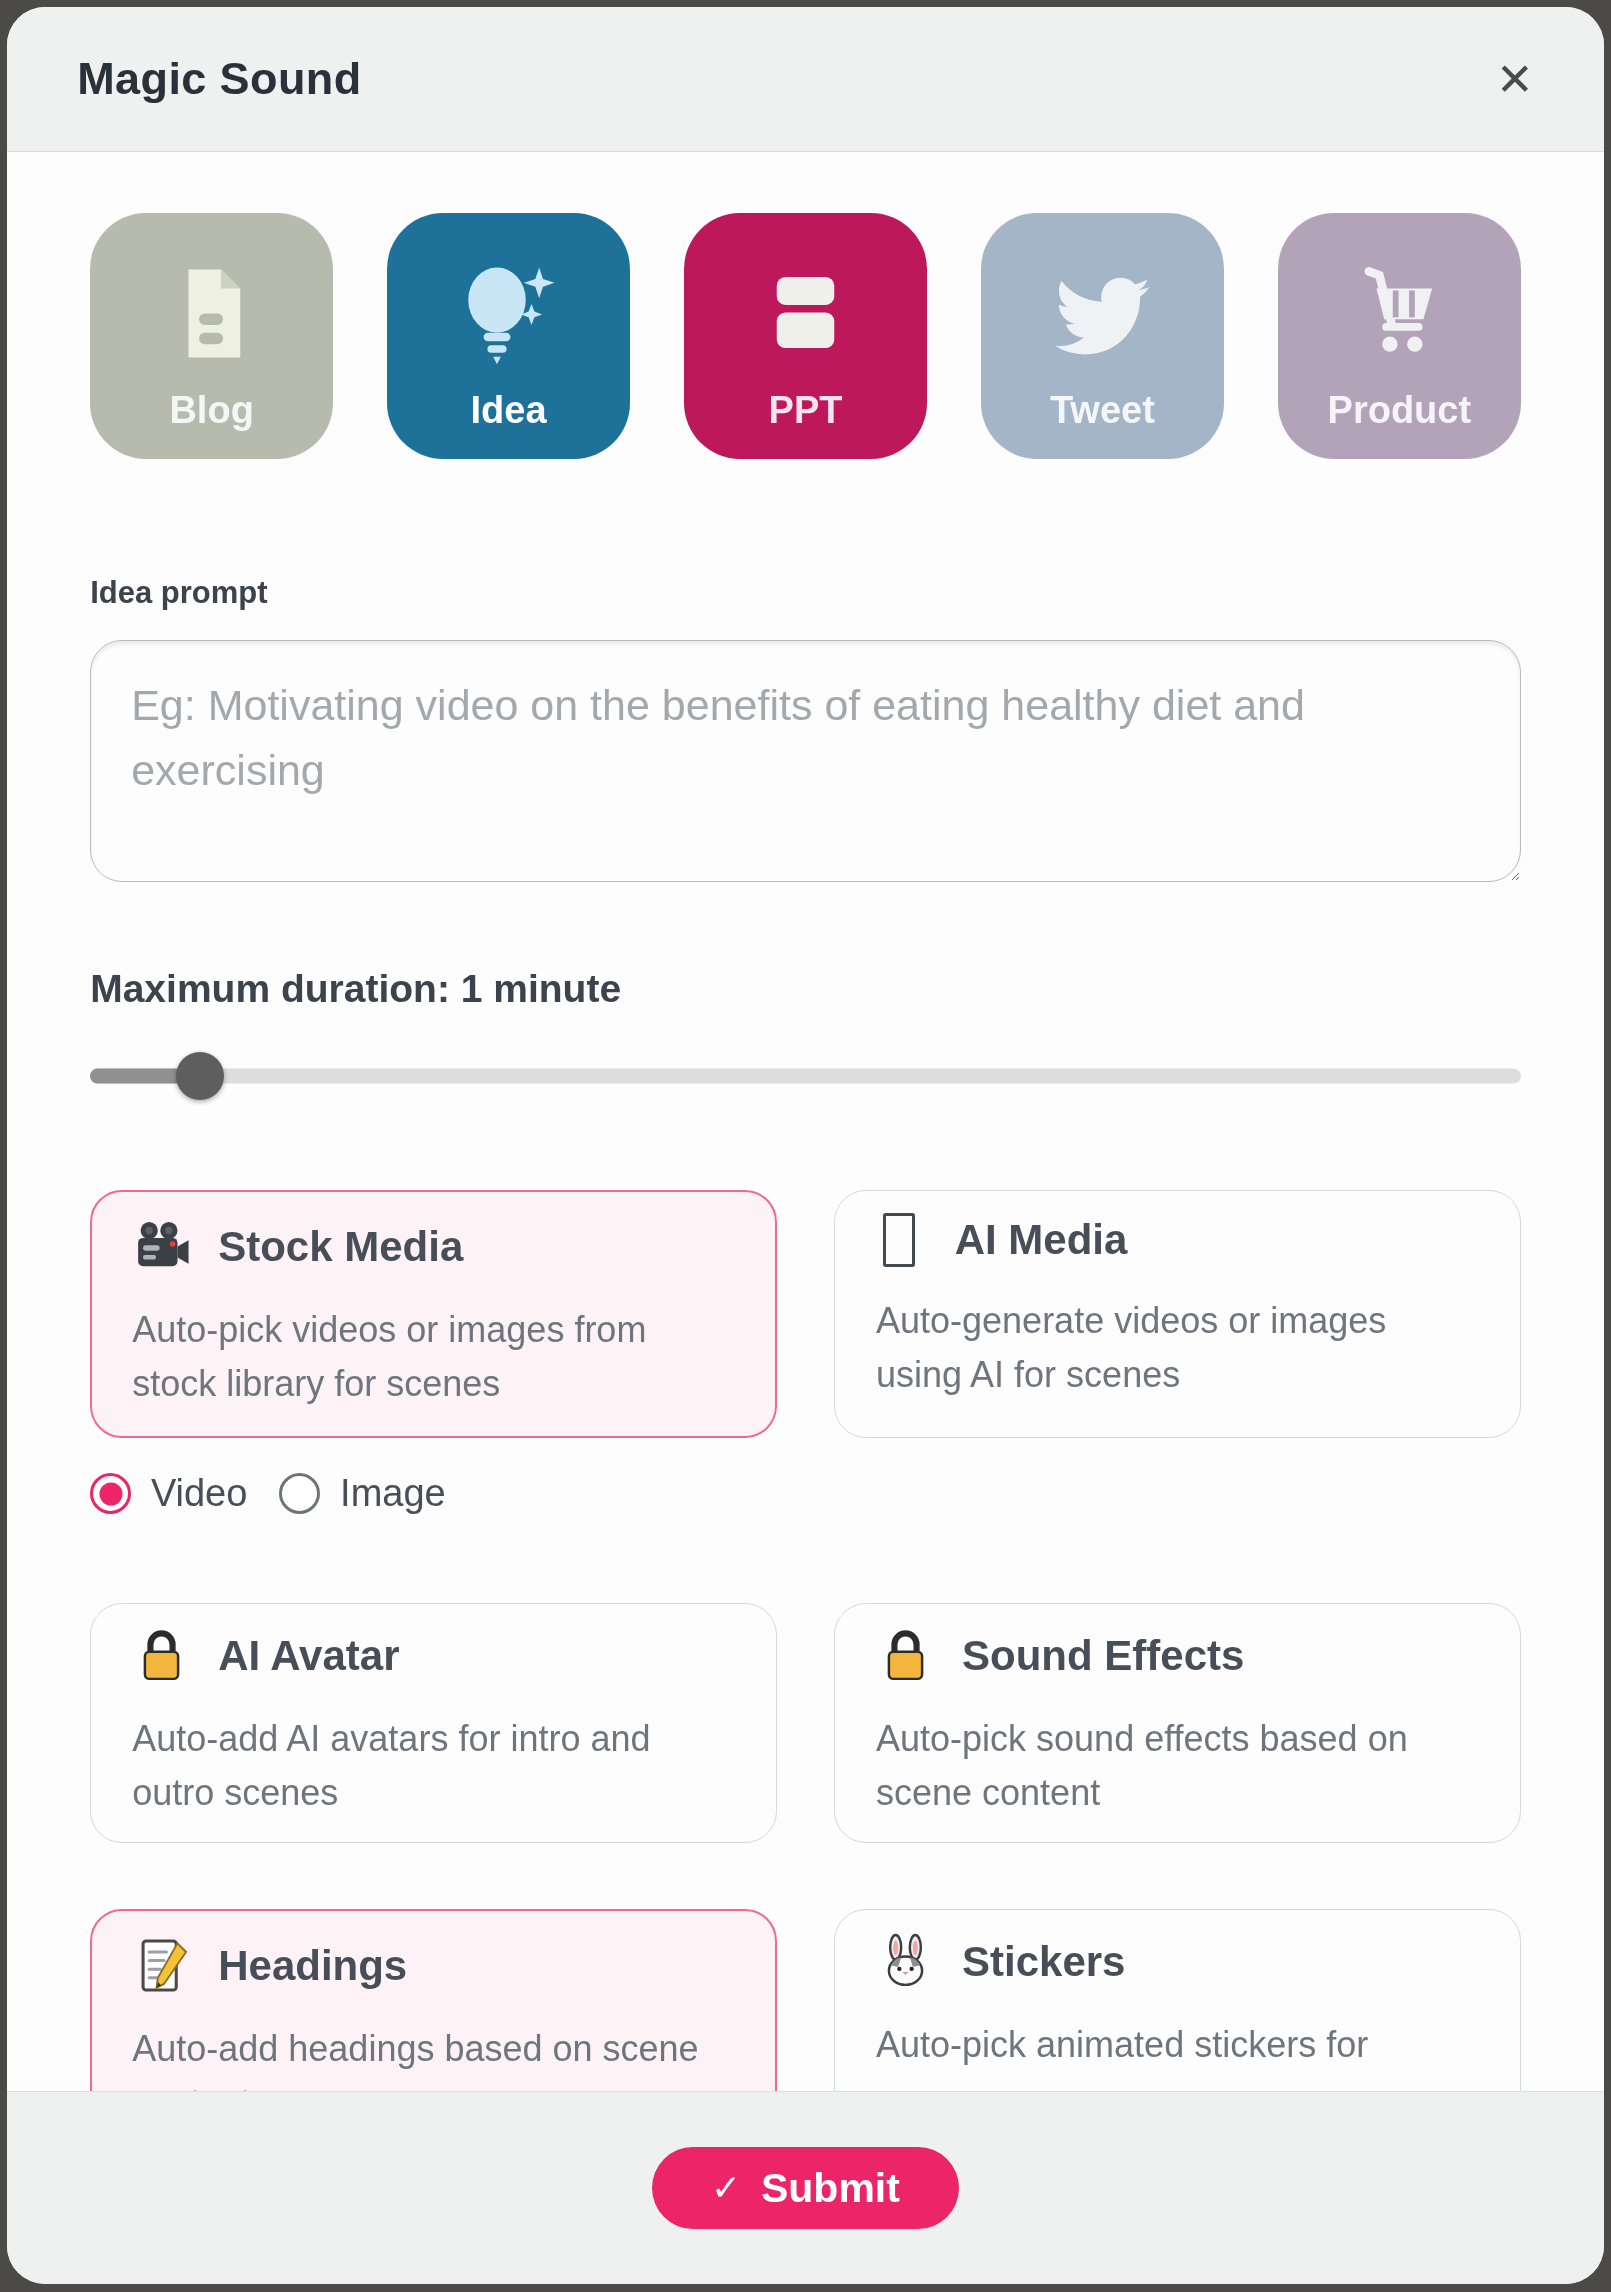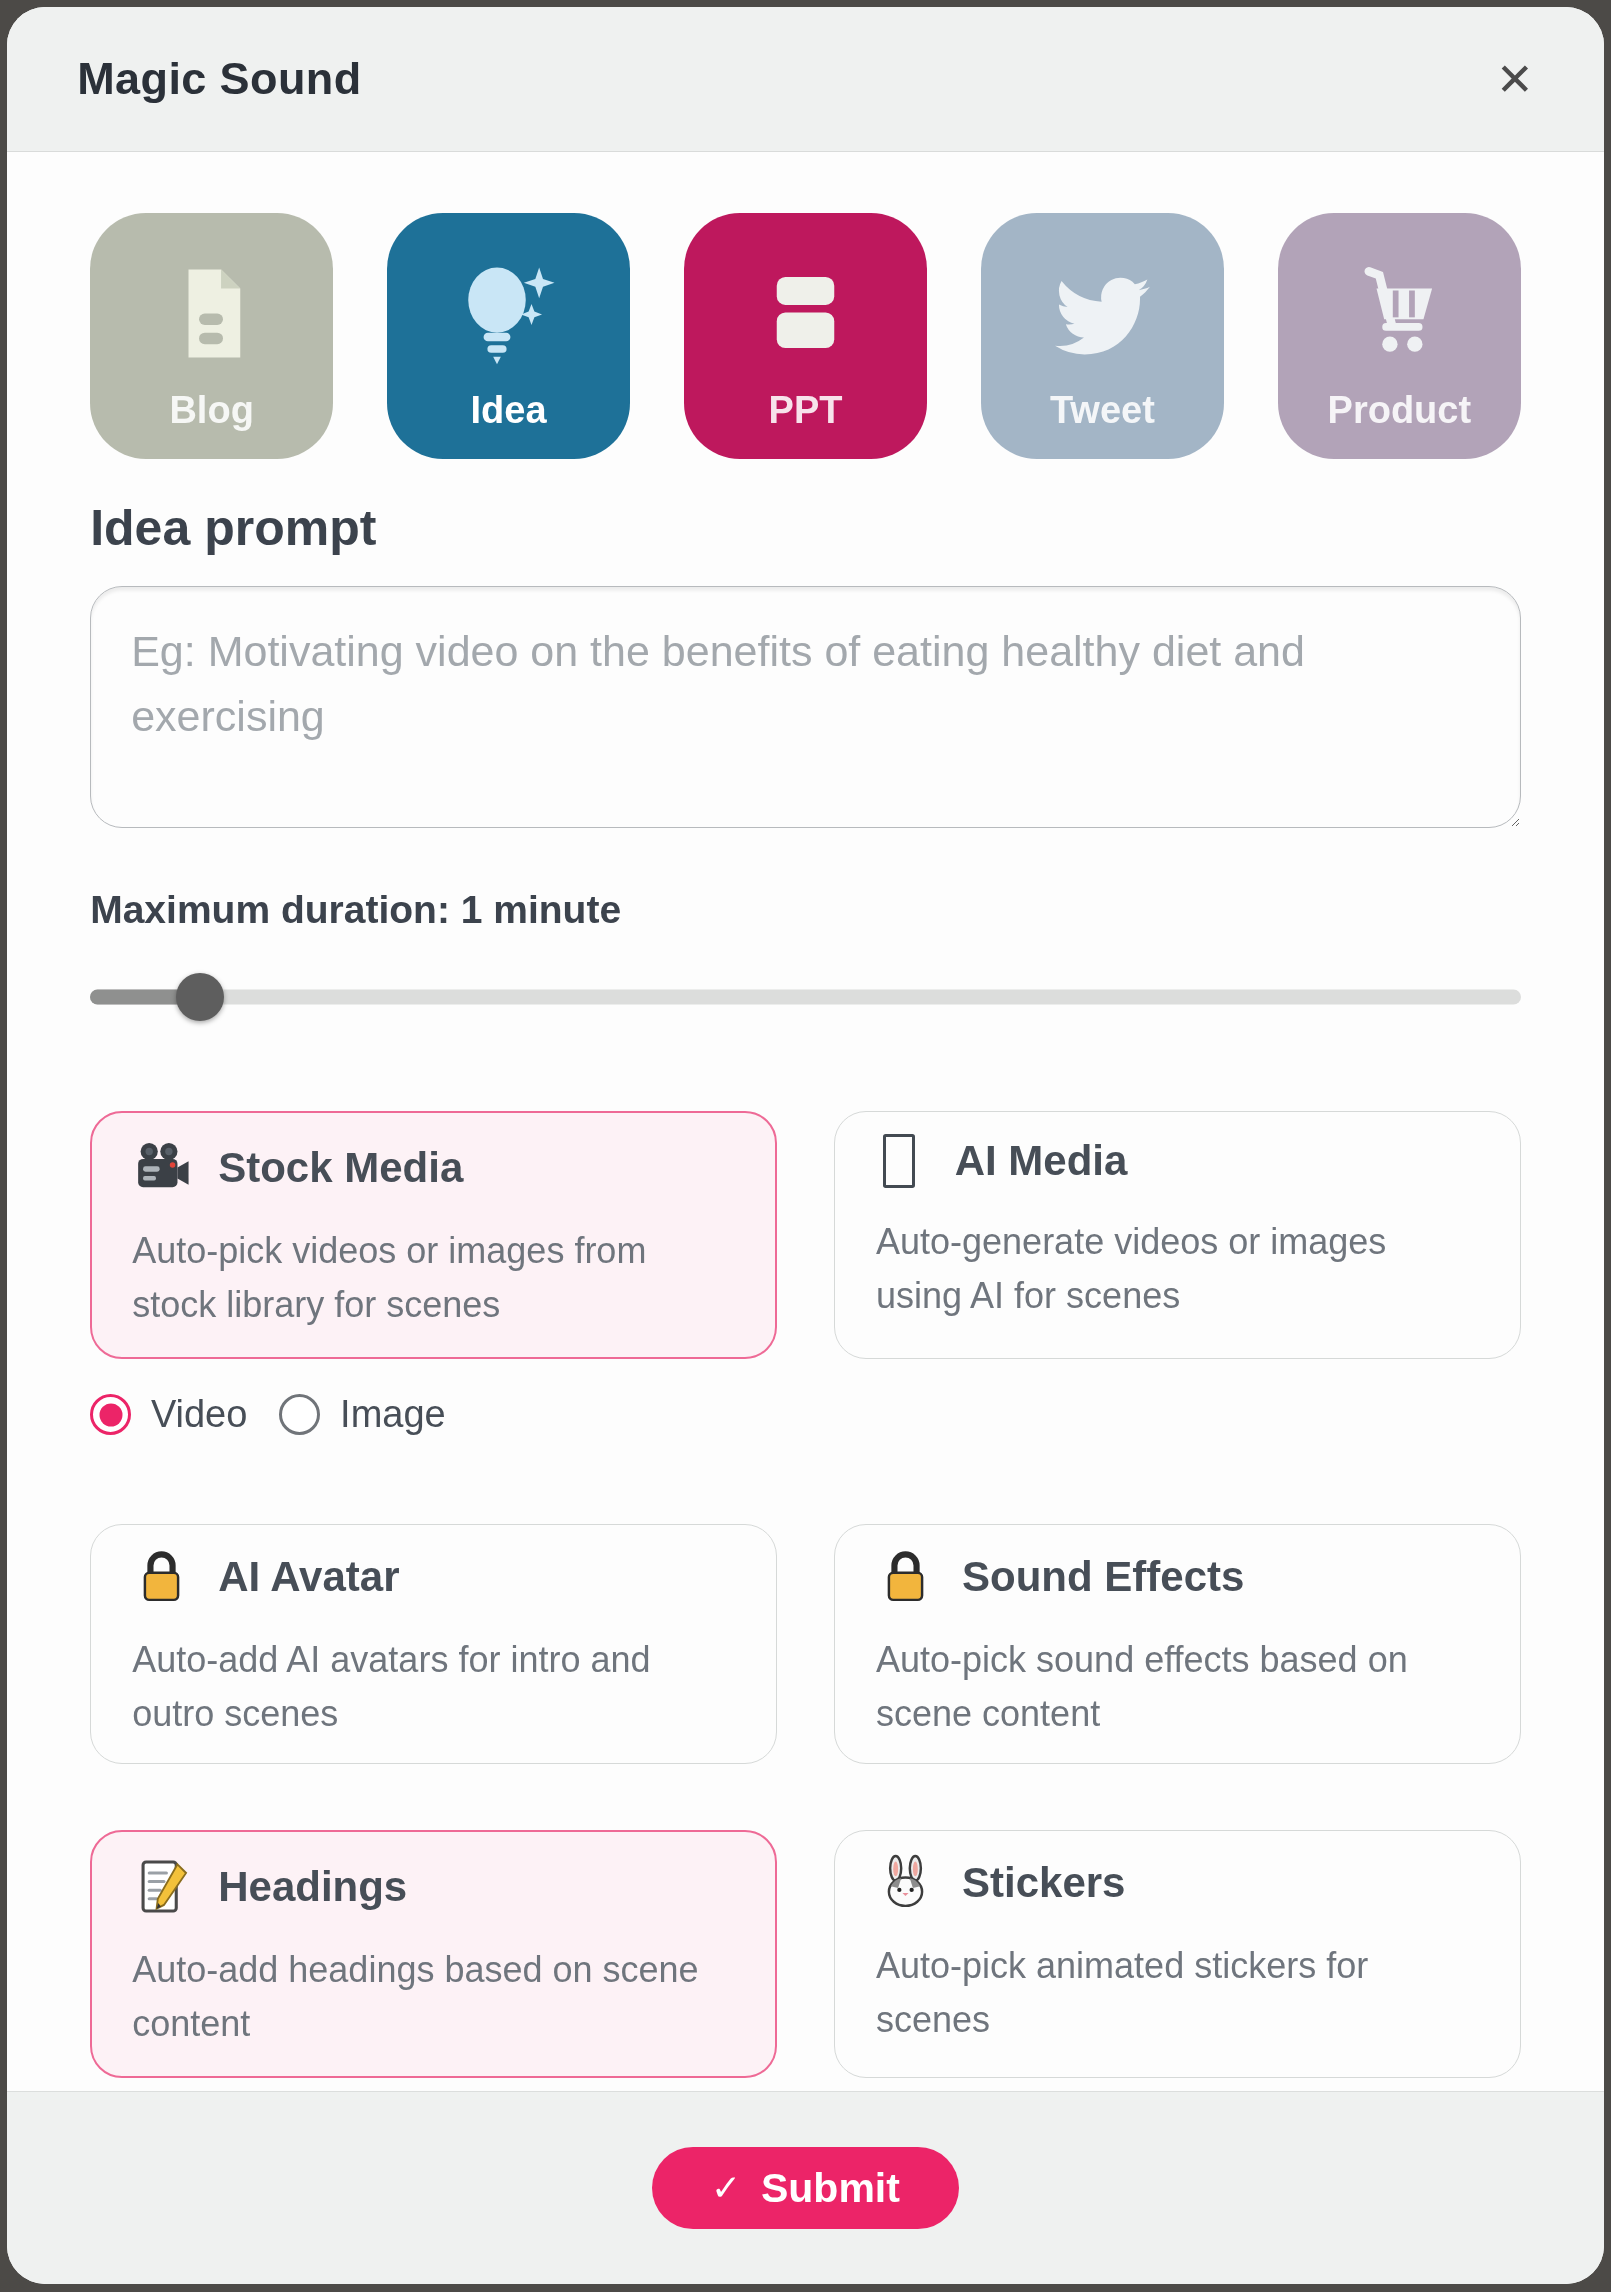--- a/index.html
+++ b/index.html
@@ -33,31 +33,31 @@
   .tabs { display:flex; gap:54px; }
   .tab {
     width:246px; height:246px; border-radius:56px; border:none; cursor:pointer;
     display:flex; flex-direction:column; align-items:center; justify-content:space-between;
     padding:43px 0 27px;
   }
   .tab svg { width:115px; height:115px; }
   .tab .tab-label { font-size:38px; font-weight:700; color:rgba(255,255,255,.88); font-family:inherit; }
   .tab.selected .tab-label { color:#ffffff; }
 
-  .section-label { margin:40px 0 29px; font-size:50px; font-weight:600; color:#3c434d; }
+  .section-label { margin:116px 0 29px; font-size:31px; font-weight:600; color:#3c434d; }
 
   textarea.prompt-input {
     width:100%; height:242px; border-radius:32px; border:1.8px solid #b7babd;
     background:#fdfdfd; padding:32px 40px; font-family:inherit;
     font-size:43px; line-height:1.5; color:#333; resize:vertical;
     box-shadow:inset 0 3.6px 3.6px rgba(0,0,0,.07); outline:none;
   }
   textarea.prompt-input::placeholder { color:#a3a8ad; }
 
-  .duration-label { margin:57px 0 41px; font-size:39px; font-weight:600; color:#3c434d; }
+  .duration-label { margin:82px 0 41px; font-size:39px; font-weight:600; color:#3c434d; }
 
   .slider { position:relative; height:48px; width:100%; cursor:pointer; }
   .slider-track {
     position:absolute; left:0; right:0; top:50%; transform:translateY(-50%);
     height:15px; border-radius:8px; background:#dcdddc;
   }
   .slider-fill {
     position:absolute; left:0; top:50%; transform:translateY(-50%);
     height:15px; border-radius:8px; background:#8f908f; width:7.7%;
   }

